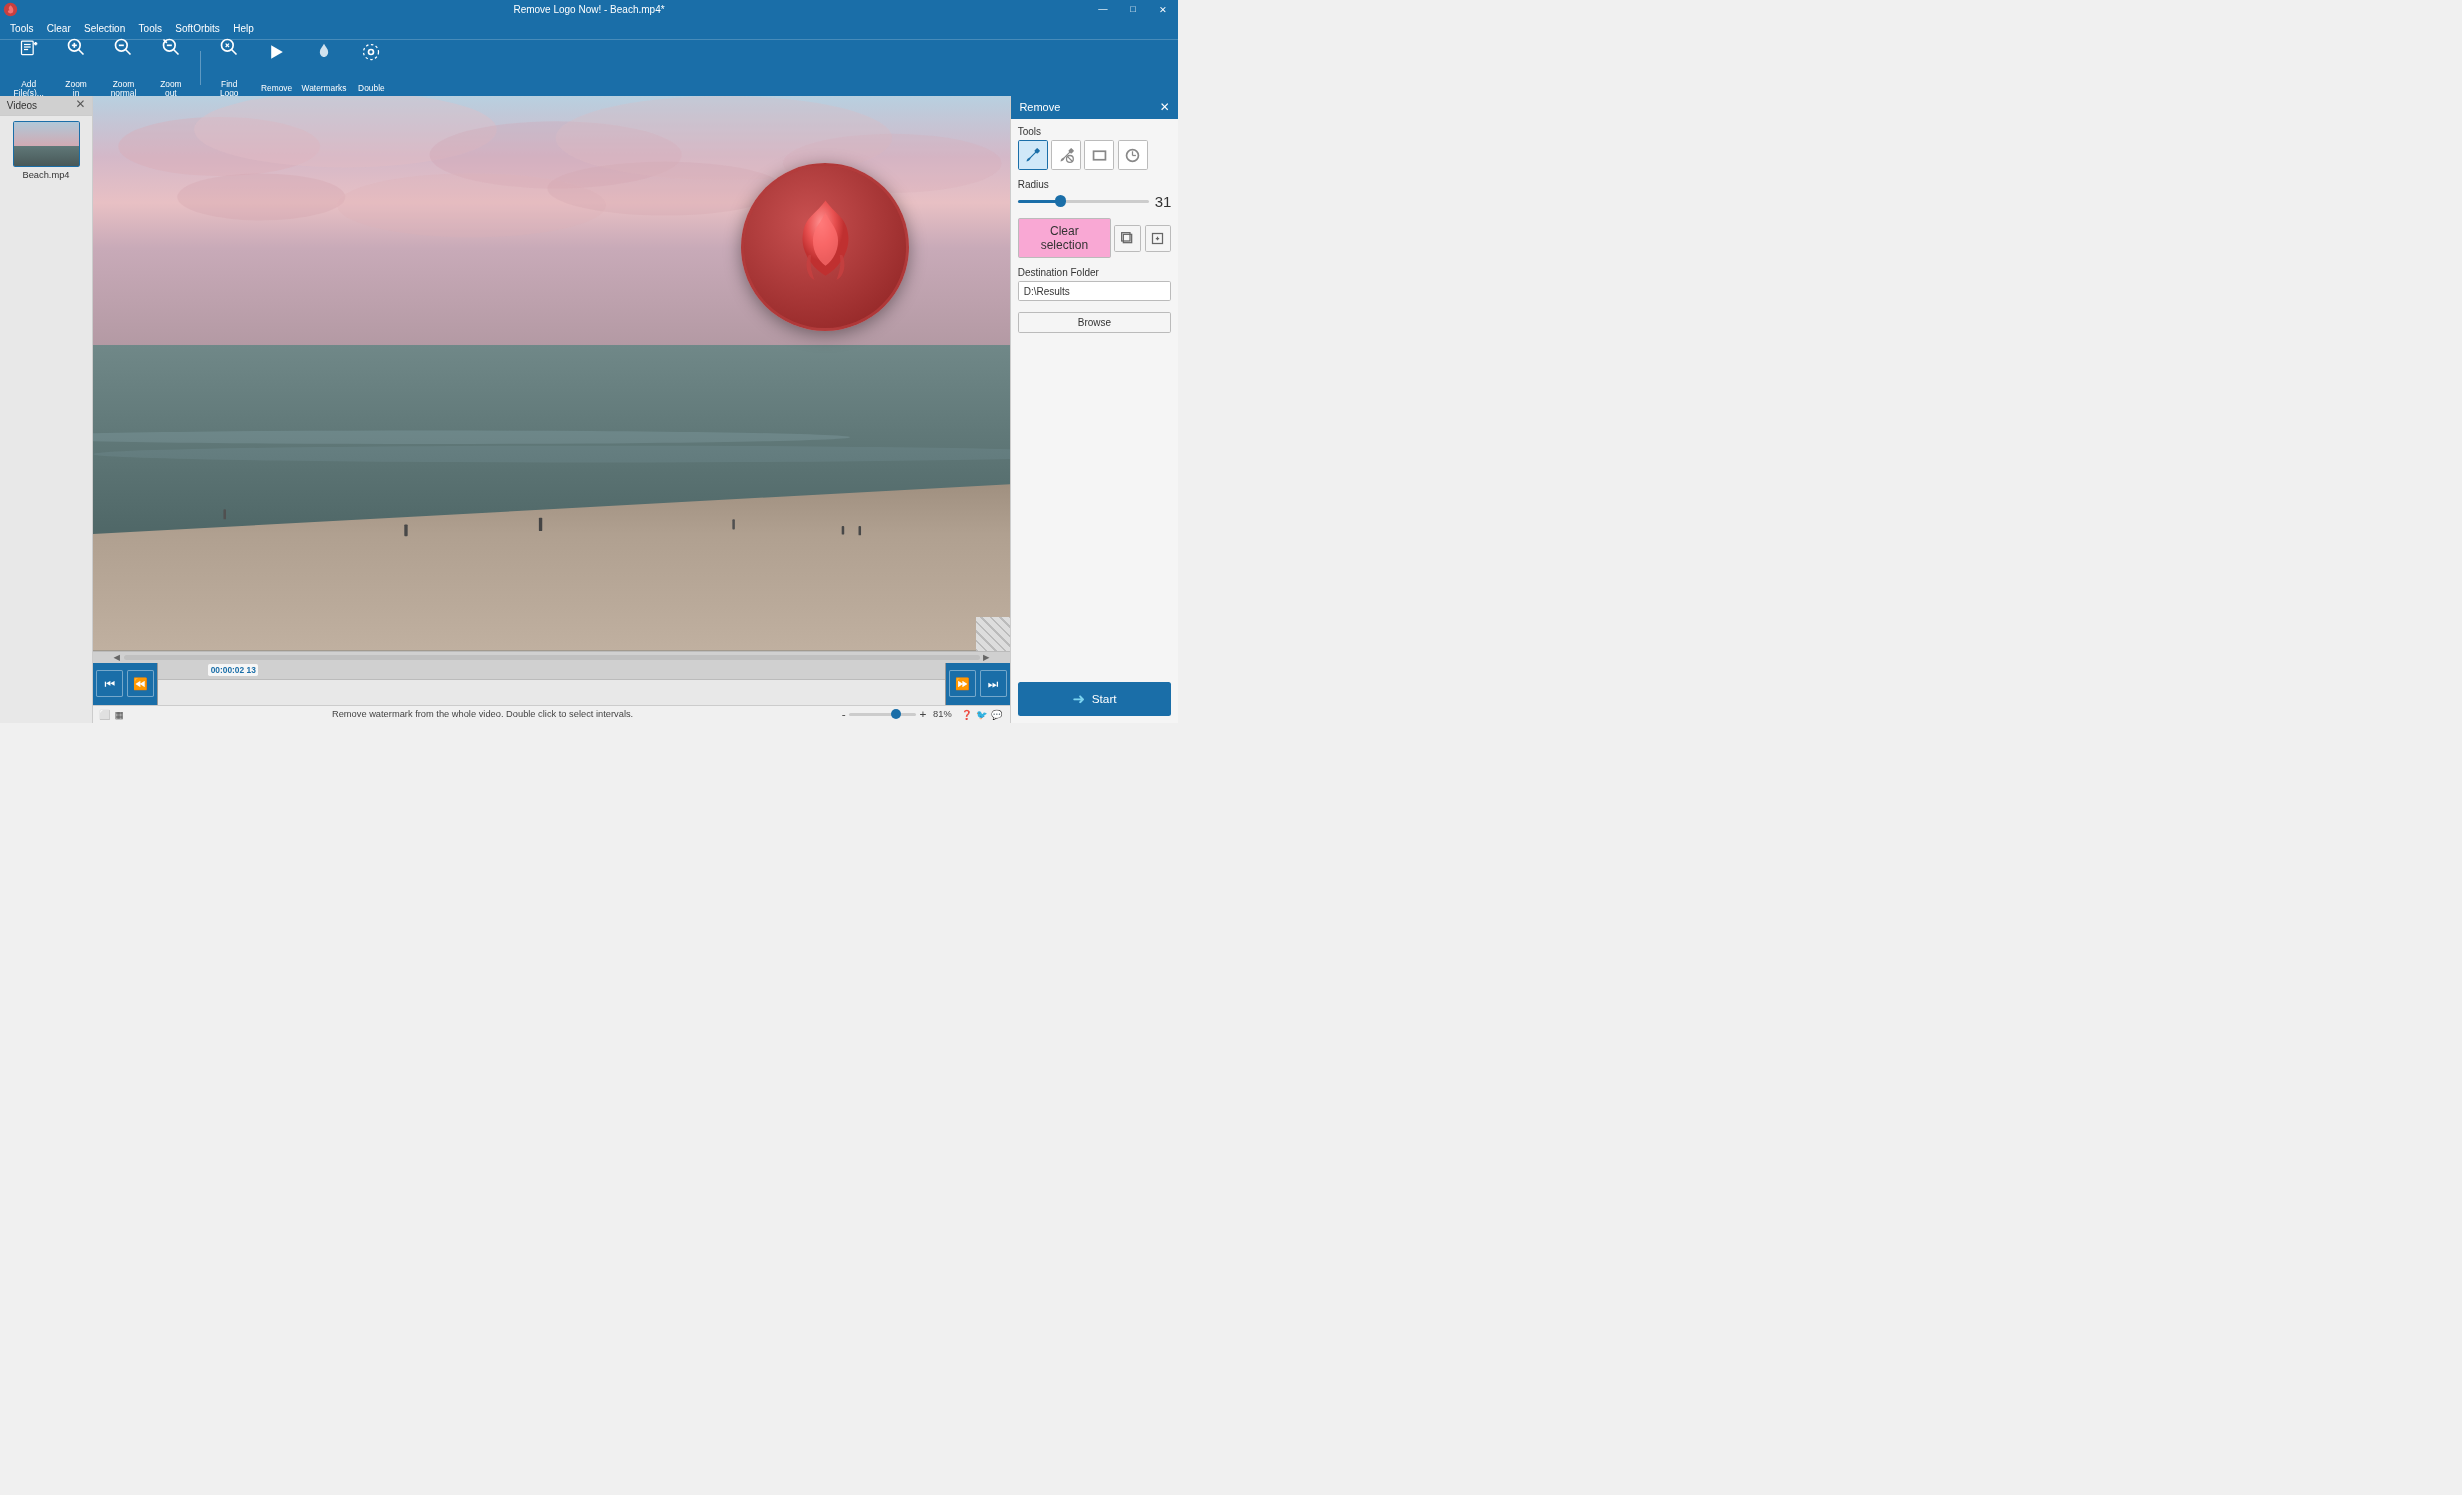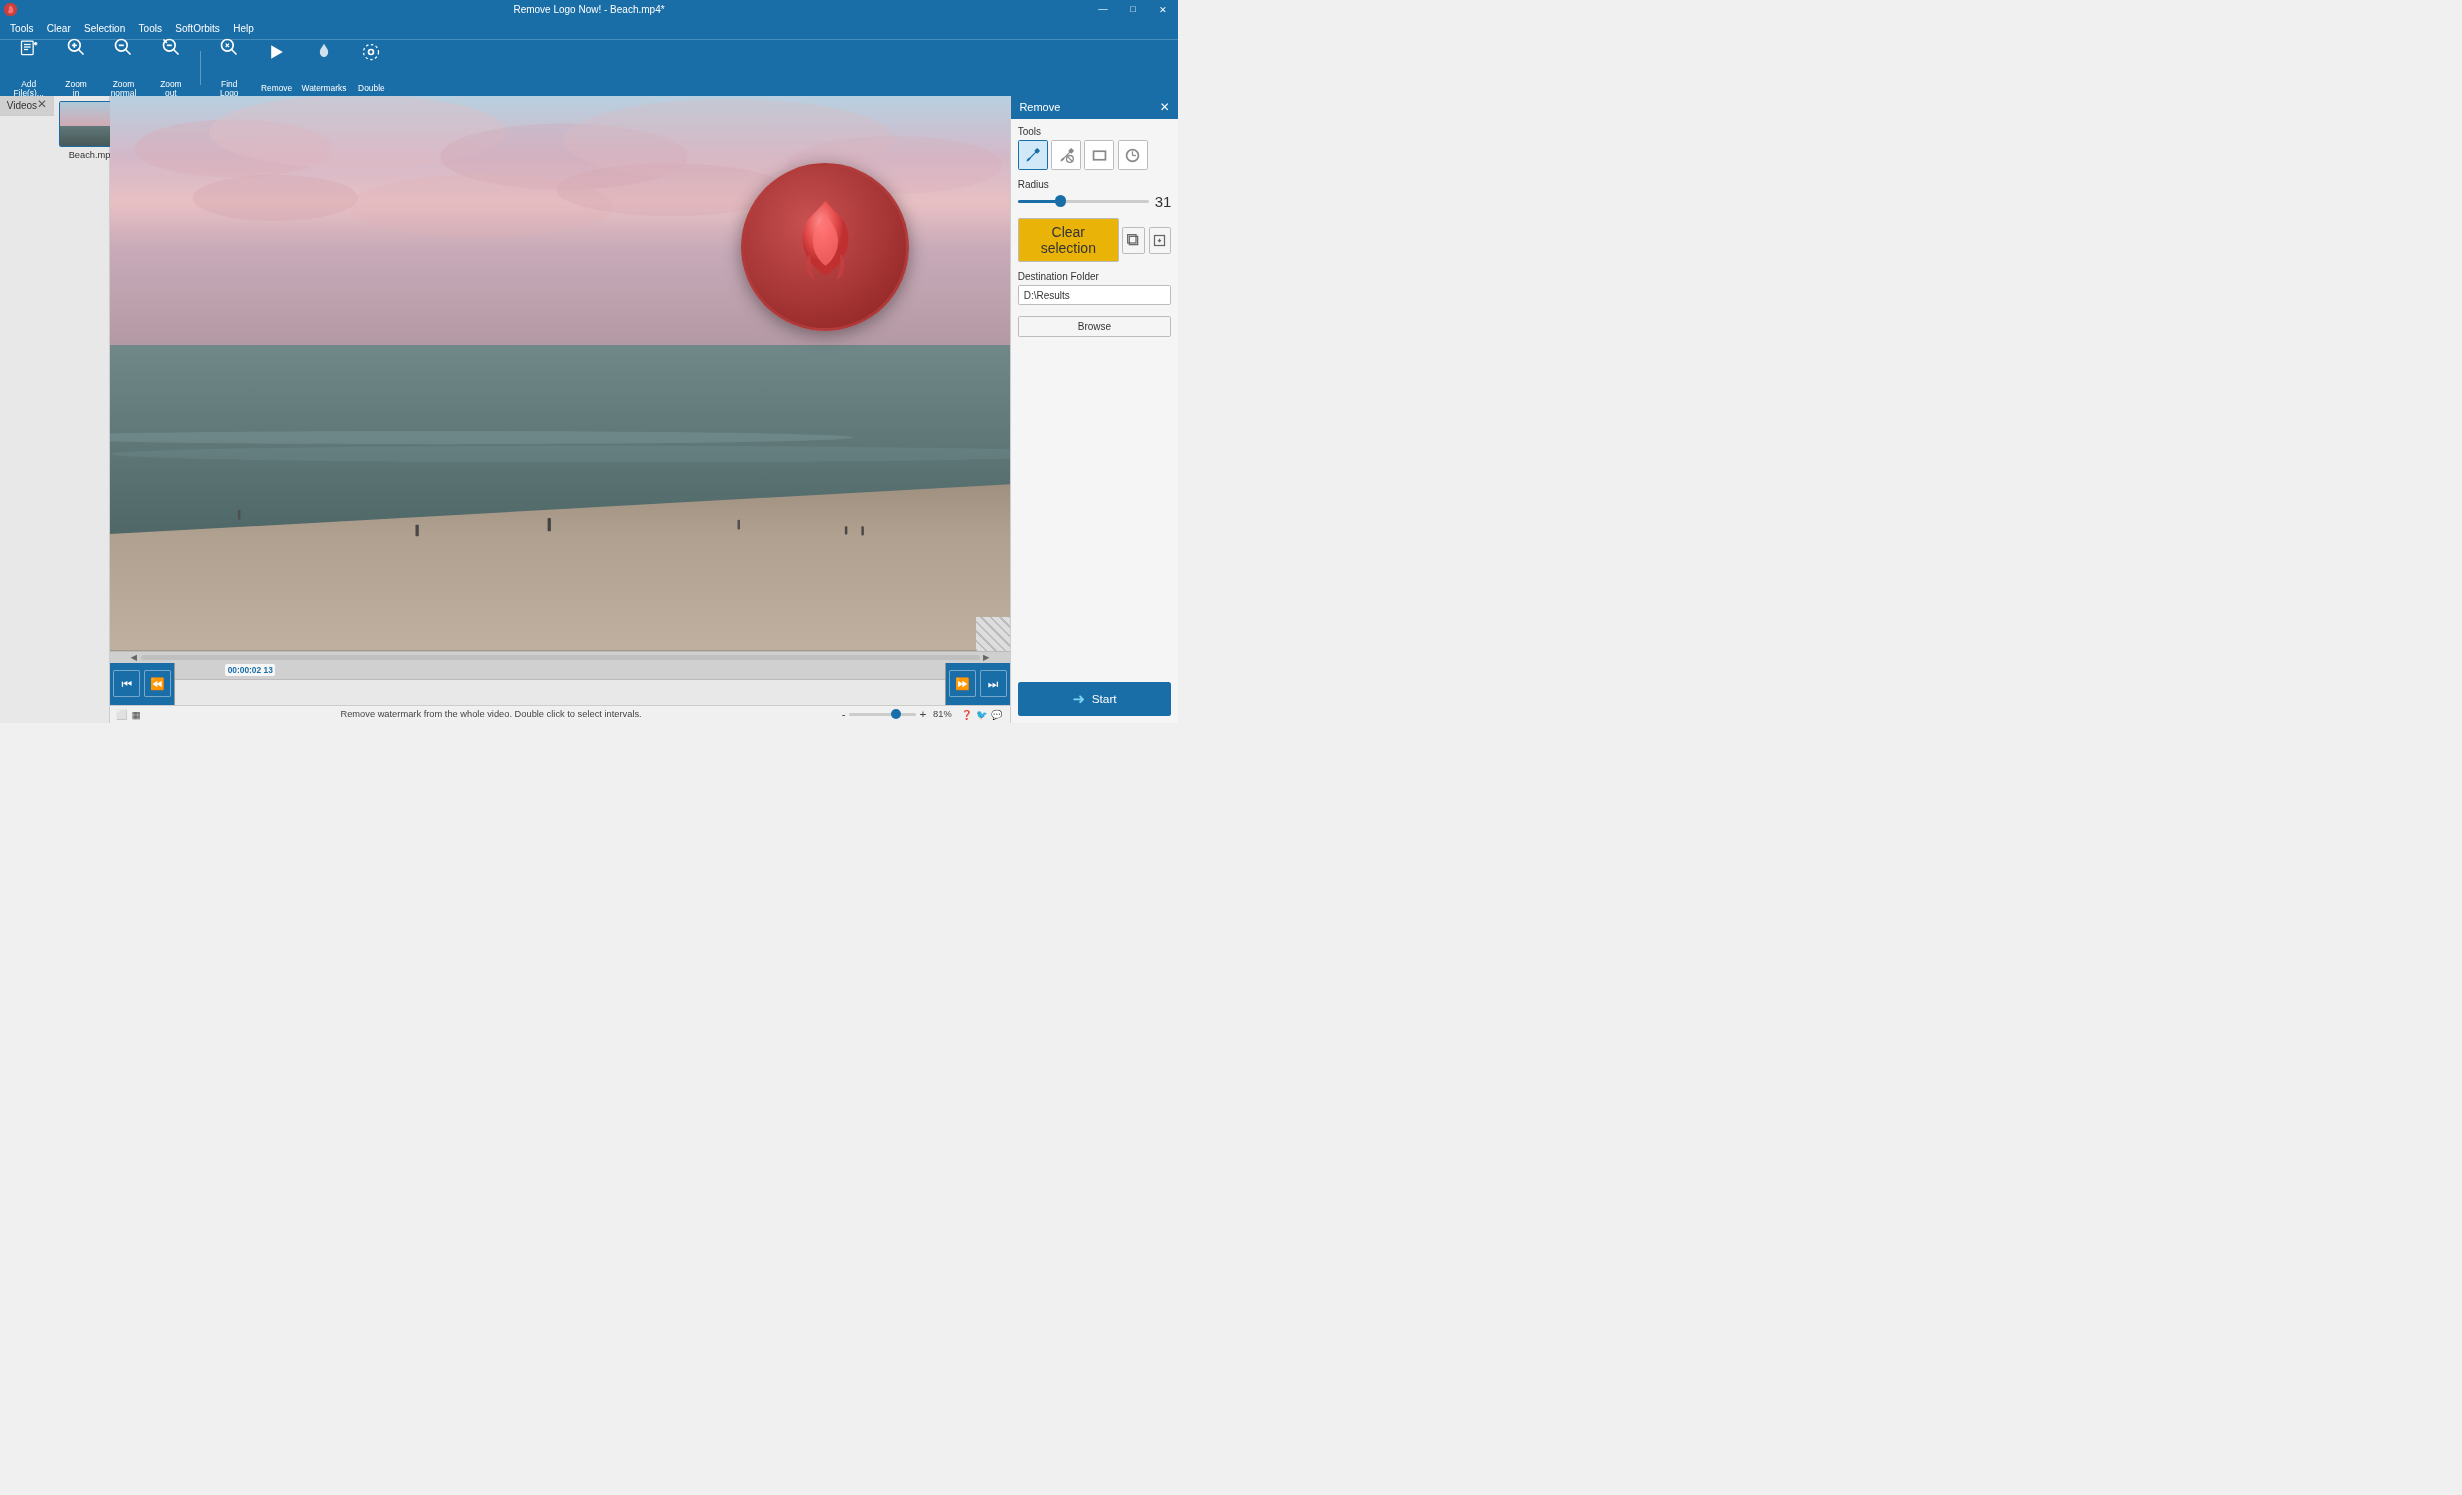--- a/index.html
+++ b/index.html
@@ -113,24 +113,25 @@
     
     #main-area {
       display: flex;
       flex: 1;
       overflow: hidden;
       background: #d0d0d0;
     }
 
     
     #left-panel {
-      width: 110px;
+      width: 93px;
       background: #e8e8e8;
       border-right: 0.8px solid #ccc;
       display: flex;
+      flex-direction: column;
       flex-shrink: 0;
     }
     #videos-header {
       background: #d0d0d0;
       padding: 3.4px 6.7px;
       font-size: 10px;
       color: #333;
       display: flex;
       align-items: center;
       justify-content: space-between;
@@ -500,24 +501,24 @@
     .radius-value {
       font-size: 15px;
       color: #333;
       min-width: 17px;
       text-align: right;
     }
 
     
     .clear-btn {
       border: 0.8px solid #bbb;
-      background: #eab308;
+      background: #f9a8d4;
       padding: 5px 22px;
       cursor: pointer;
-      font-size: 14px;
+      font-size: 12px;
       color: #333;
       border-radius: 1.7px;
       text-align: center;
     }
     .copy-btn {
       width: 30px;
       height: 27px;
       border: 0.8px solid #bbb;
       background: #f5f5f5;
       cursor: pointer;

